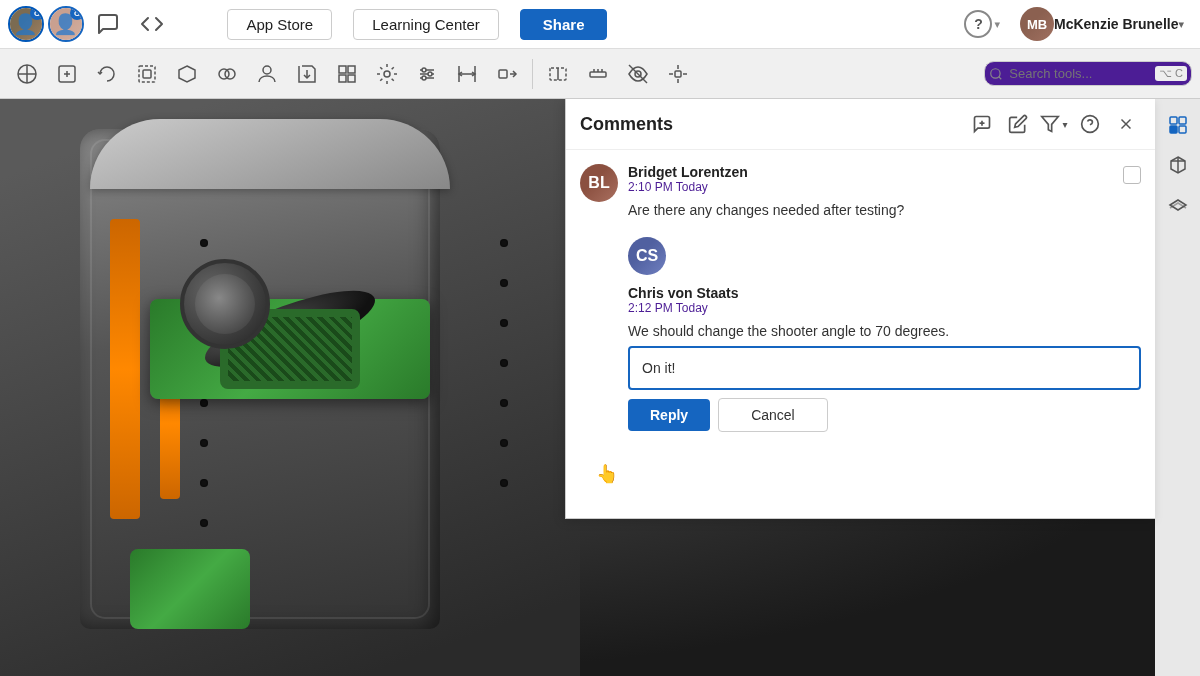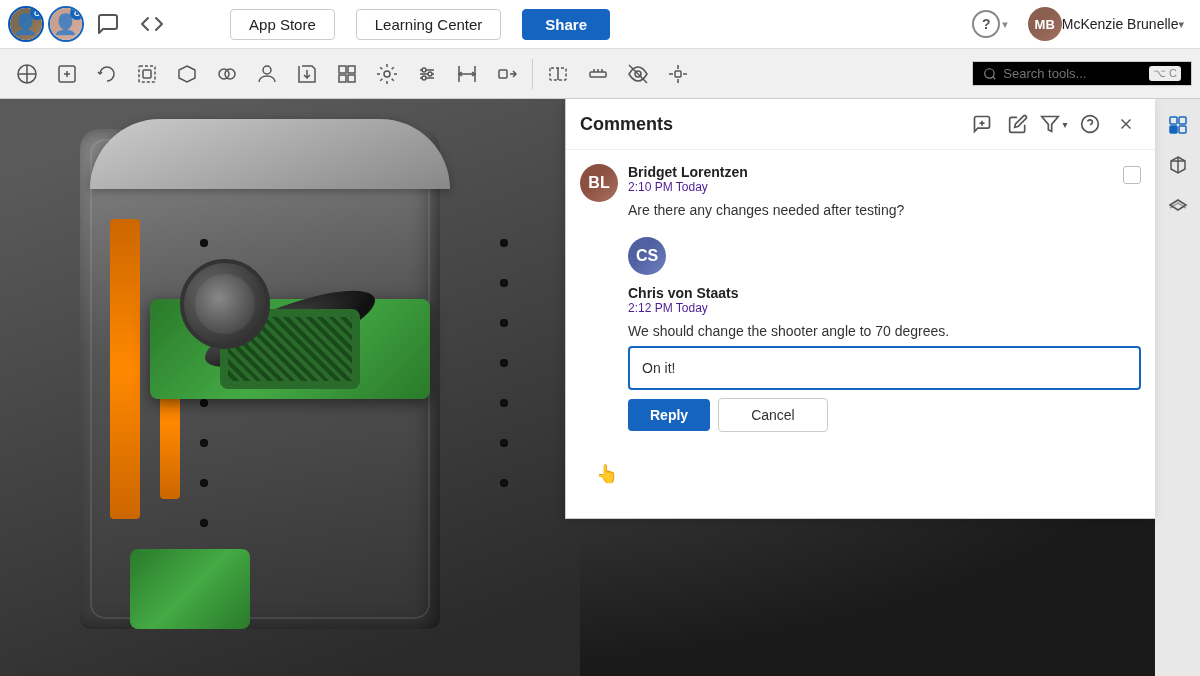--- a/index.html
+++ b/index.html
@@ -107,21 +107,21 @@
       height: 34px;
       border-radius: 50%;
       background: linear-gradient(135deg, #8b6050 40%, #a07060 100%);
       display: flex;
       align-items: center;
       justify-content: center;
       color: #fff;
       font-size: 13px;
       font-weight: bold;
     }
-    .user-name { font-size: 14px; color: #222; font-weight: 400; }
+    .user-name { font-size: 14px; color: #222; font-weight: 700; }
     .chevron { font-size: 11px; color: #666; }
 
     
     .toolbar {
       height: 50px;
       background: #f0f0f0;
       display: flex;
       align-items: center;
       padding: 0 8px;
       gap: 2px;
@@ -139,24 +139,24 @@
       cursor: pointer;
       color: #444;
       font-size: 18px;
       border: none;
       background: transparent;
     }
     .toolbar-search {
       margin-left: auto;
       display: flex;
       align-items: center;
-      background: #000000;
+      background: #4c1d95;
       border: 1px solid #ccc;
-      border-radius: 0;
-      padding: 4px 10px;
+      border-radius: 10px;
+      padding: 4px 4px;
       gap: 6px;
       min-width: 200px;
     }
     .toolbar-search input {
       border: none;
       outline: none;
       font-size: 13px;
       color: #888;
       background: transparent;
       width: 140px;

